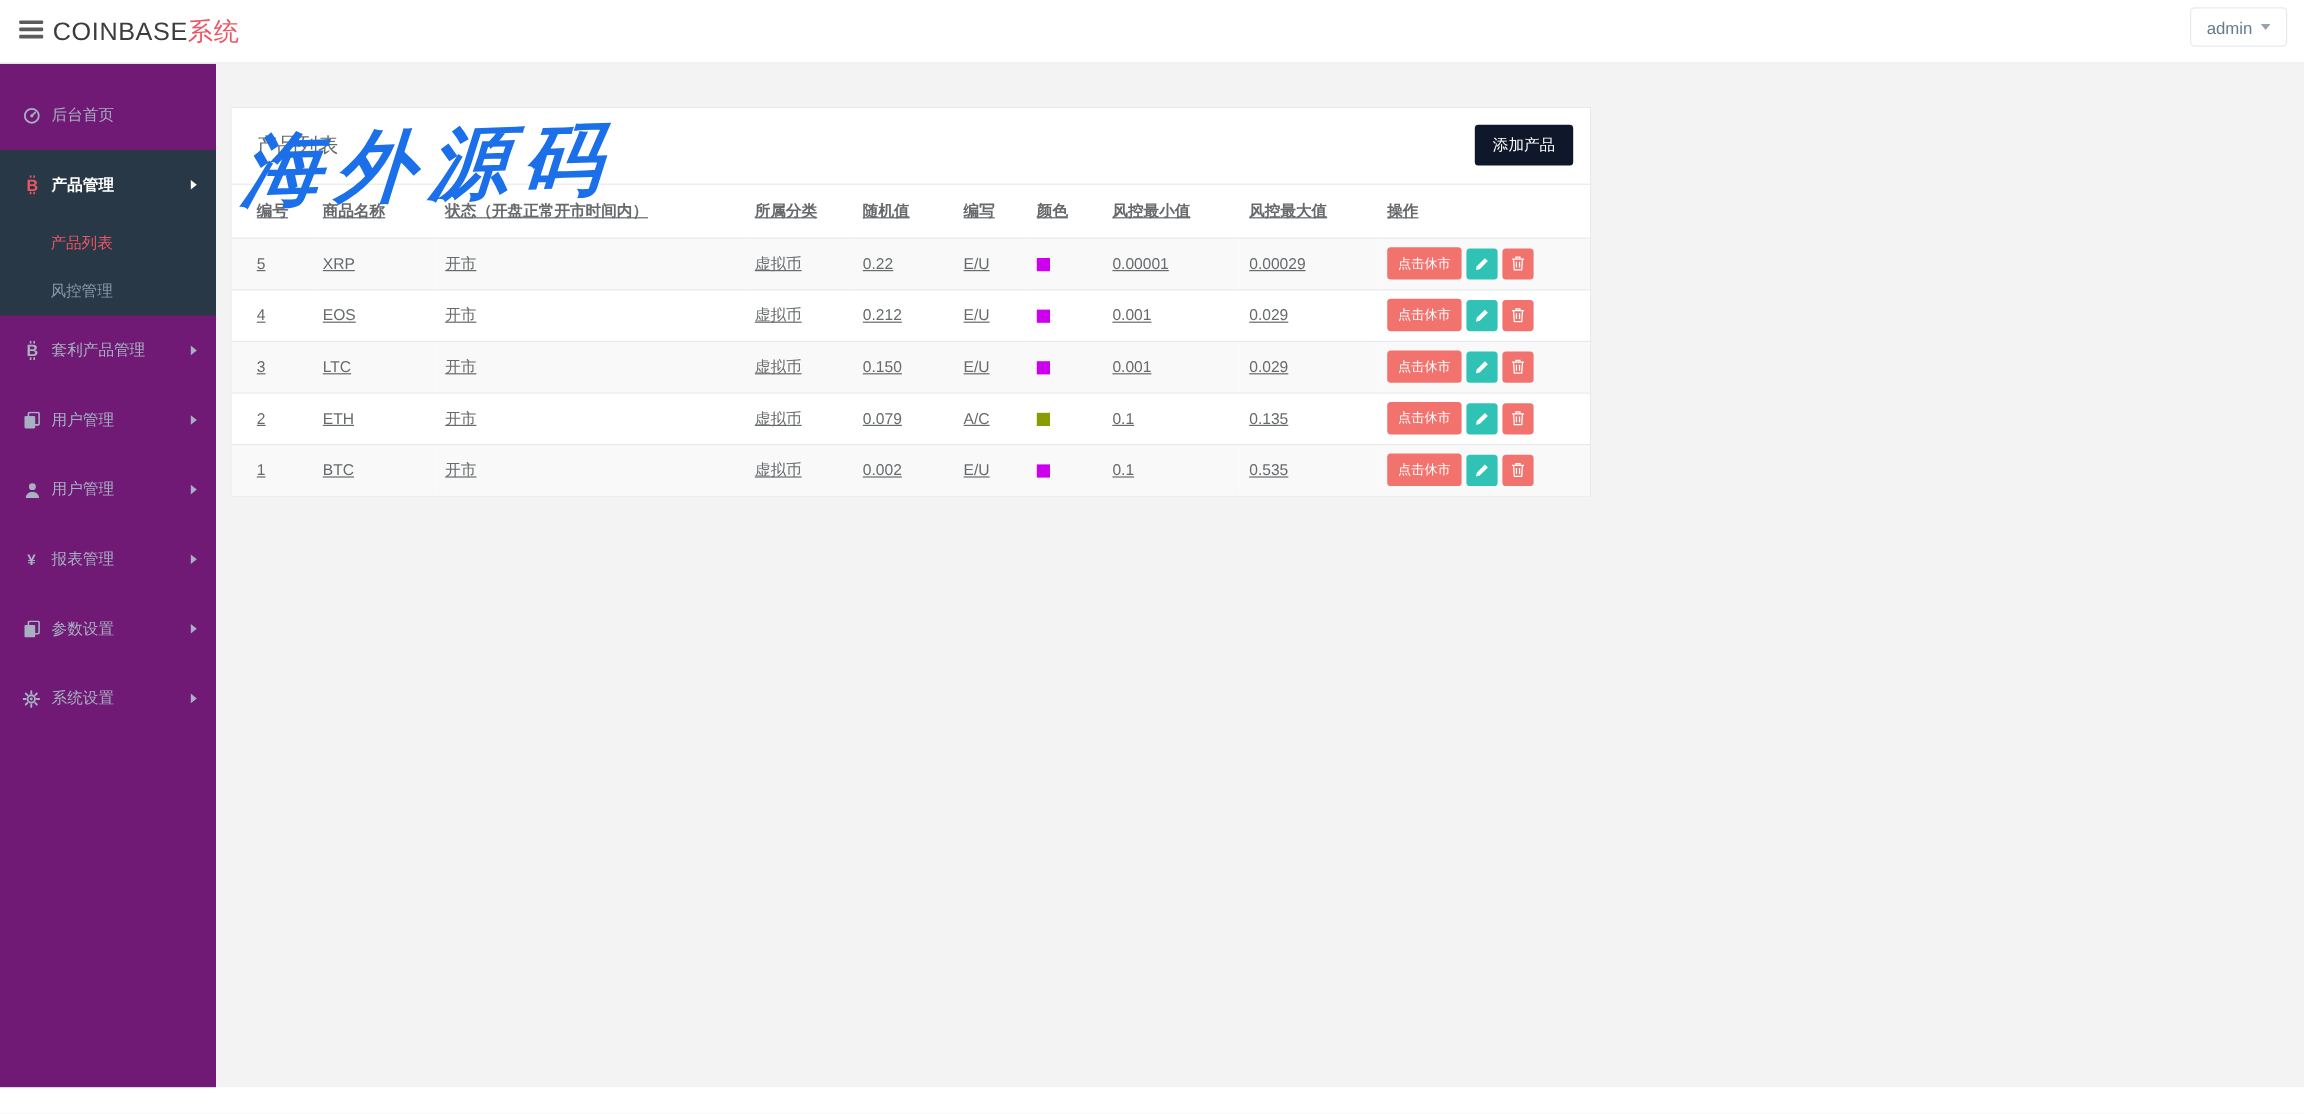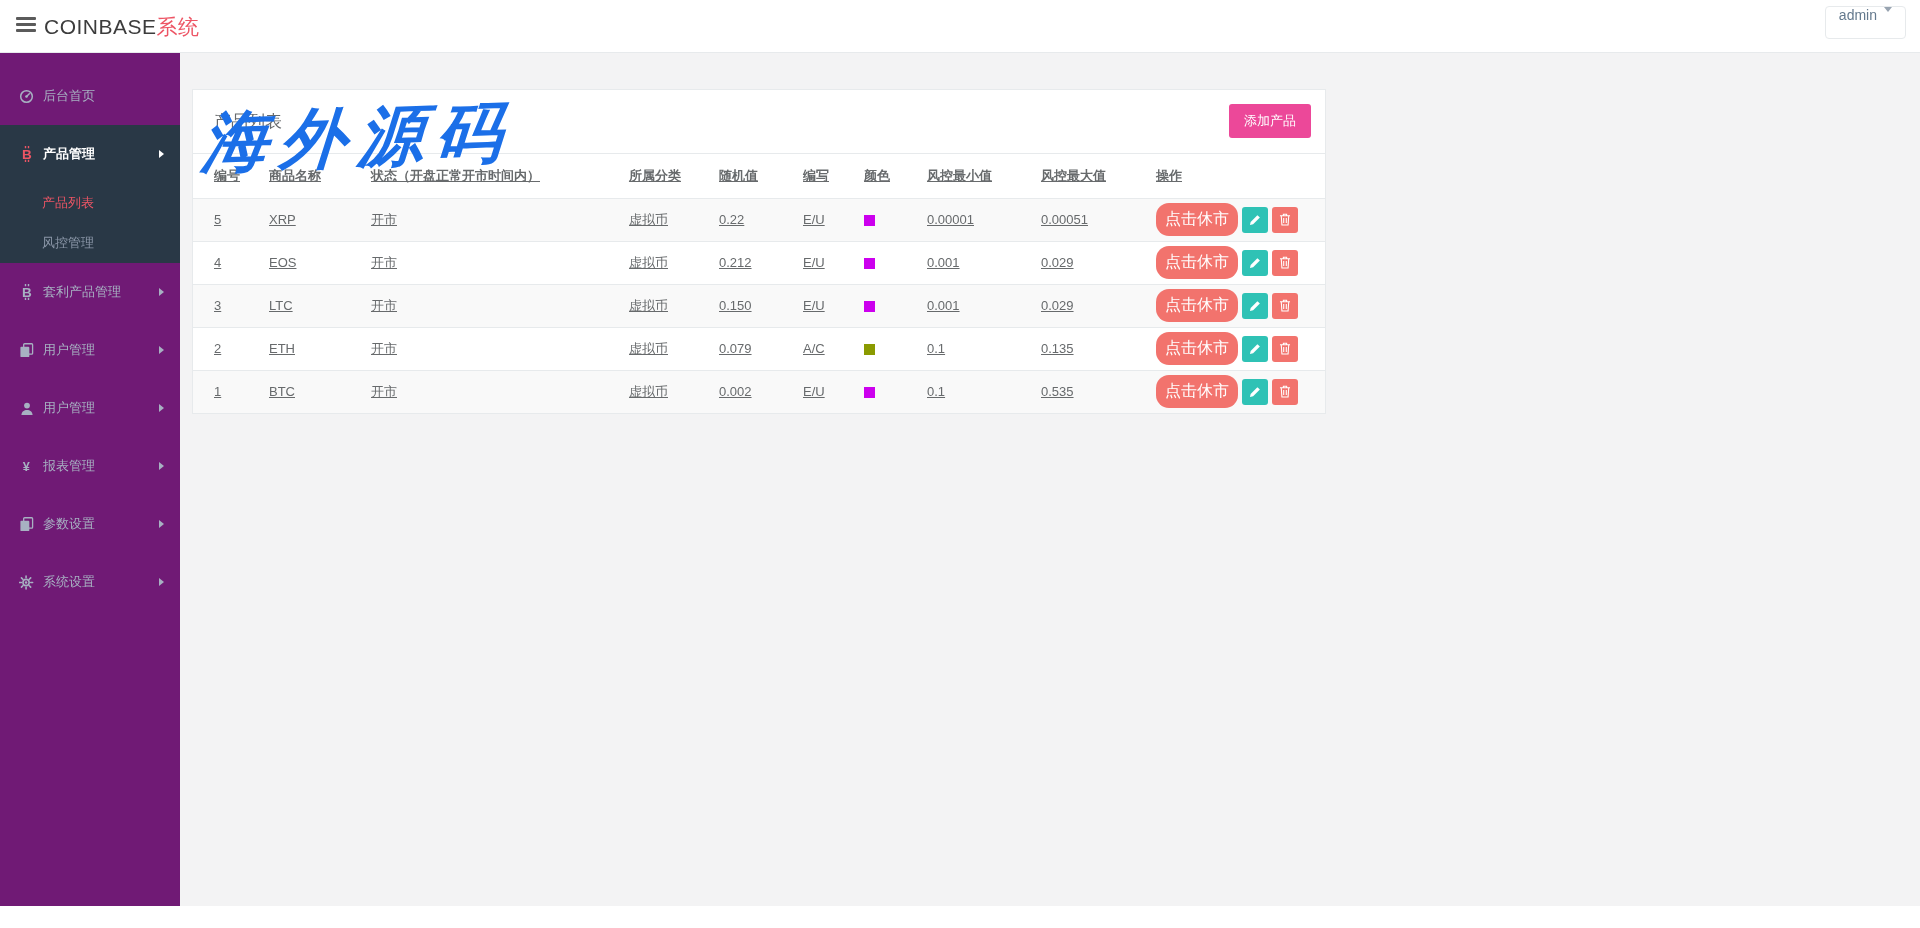--- a/index.html
+++ b/index.html
@@ -13,21 +13,21 @@
   .topbar { position:absolute; top:0; left:0; width:1920px; height:53px;
             background:#fff; border-bottom:1px solid #e7eaec; z-index:5; }
   .menu-toggle { position:absolute; left:16px; top:17px; width:22px; height:18px;
                  background:none; border:none; cursor:pointer; }
   .menu-toggle span { display:block; width:20px; height:2.5px; background:#5b5b5b;
                       margin:0 0 3.5px 0; border-radius:1px; }
   .brand { position:absolute; left:44px; top:0; line-height:53px; font-size:21px;
            letter-spacing:.5px; color:#3c3c3c; white-space:nowrap; }
   .brand .brand-red { color:#ed5565; }
   .user-box { position:absolute; right:14px; top:6px; height:33px; padding:0 13px;
-              display:flex; gap:7px; background:#fff;
+              display:flex; align-items:center; gap:7px; background:#fff;
               border:1px solid #e7eaec; border-radius:4px; color:#64798d;
               font-size:14px; cursor:pointer; }
   .caret-down { width:0; height:0; border-left:4px solid transparent;
                 border-right:4px solid transparent; border-top:5px solid #97a3b0; }
 
   
   .sidebar { position:absolute; top:53px; left:0; width:180px; height:853px;
              background:#701a75; z-index:4; padding-top:14px; }
   .nav-item { display:flex; align-items:center; padding:20px 16px 20px 18px;
               color:#a7b1c2; font-size:13px; text-decoration:none; cursor:pointer;
@@ -46,37 +46,37 @@
   .nav-subitem.active { color:#ed5565; }
 
   
   .content { position:absolute; left:180px; top:53px; width:1740px; height:853px;
              background:#f3f3f4; }
   .card { position:absolute; left:12px; top:36px; width:1134px; background:#fff;
           border:1px solid #e7eaec; }
   .card-head { position:relative; height:64px; display:flex; align-items:center;
                padding-left:21px; border-bottom:1px solid #e7eaec; }
   .card-title { font-size:17px; color:#676a6c; }
-  .btn-add { position:absolute; right:14px; top:14px; background:#ec4899; color:#fff;
+  .btn-add { position:absolute; right:14px; top:14px; background:#0f172a; color:#fff;
              border:none; border-radius:3px; font-size:13px; padding:8px 15px;
              cursor:pointer; font-family:inherit; }
 
   table.products { width:100%; border-collapse:collapse; font-size:13px;
                    color:#676a6c; table-layout:fixed;text-decoration:underline; }
   table.products th { text-align:left; font-weight:bold; height:44px;
                       padding:0 8px; border-bottom:1px solid #e7eaec;
                       white-space:nowrap; overflow:hidden; }
   table.products td { height:43px; padding:0 8px; vertical-align:middle;
                       white-space:nowrap; overflow:hidden; }
   table.products th.first, table.products td.first { padding-left:21px; }
   table.products tbody tr { border-top:1px solid #e7eaec; }
   table.products tbody tr:nth-child(odd) { background:#f9f9f9; }
   .swatch { display:inline-block; width:11px; height:11px; vertical-align:middle; }
-  .btn-market { background:#f2736d; color:#fff; border:none; border-radius:13px;
-                font-size:16px; padding:6px 9px; cursor:pointer; font-family:inherit;
+  .btn-market { background:#f2736d; color:#fff; border:none; border-radius:3px;
+                font-size:11px; padding:6px 9px; cursor:pointer; font-family:inherit;
                 margin-right:4px; vertical-align:middle; }
   .btn-sq { width:26px; height:26px; border:none; border-radius:3px; cursor:pointer;
             display:inline-flex; align-items:center; justify-content:center;
             vertical-align:middle; margin-right:4px; }
   .btn-edit { background:#2fc2b5; }
   .btn-del  { background:#f2736d; }
 
   
   .watermark { position:absolute; left:22px; top:40px; z-index:6; pointer-events:none;
                font-family:"DejaVu Serif",serif; font-style:italic; font-weight:bold;
@@ -228,21 +228,21 @@
       <tbody id="table-body">
           <tr>
             <td class="first">5</td>
             <td class="">XRP</td>
             <td class="">开市</td>
             <td class="">虚拟币</td>
             <td class="">0.22</td>
             <td class="">E/U</td>
             <td><span class="swatch" style="background:#cc00ee"></span></td>
             <td>0.00001</td>
-            <td>0.00051</td>
+            <td>0.00029</td>
             <td><button class="btn-market">点击休市</button><button class="btn-sq btn-edit">
                 <span style="display:inline-flex">
                   <svg width="12" height="12" viewBox="0 0 16 16">
                     <path d="M11.2 1.5l3.3 3.3-9 9-4.2.9.9-4.2z" fill="#fff"></path>
                   </svg>
                 </span>
               </button><button class="btn-sq btn-del">
                 <span style="display:inline-flex">
                   <svg width="12" height="13" viewBox="0 0 14 16" fill="none" stroke="#fff" stroke-width="1.3">
                     <path d="M0.8 3.5h12.4M5 3.5V1.6h4v1.9M2.4 3.5l.8 11.2h7.6l.8-11.2"></path>

